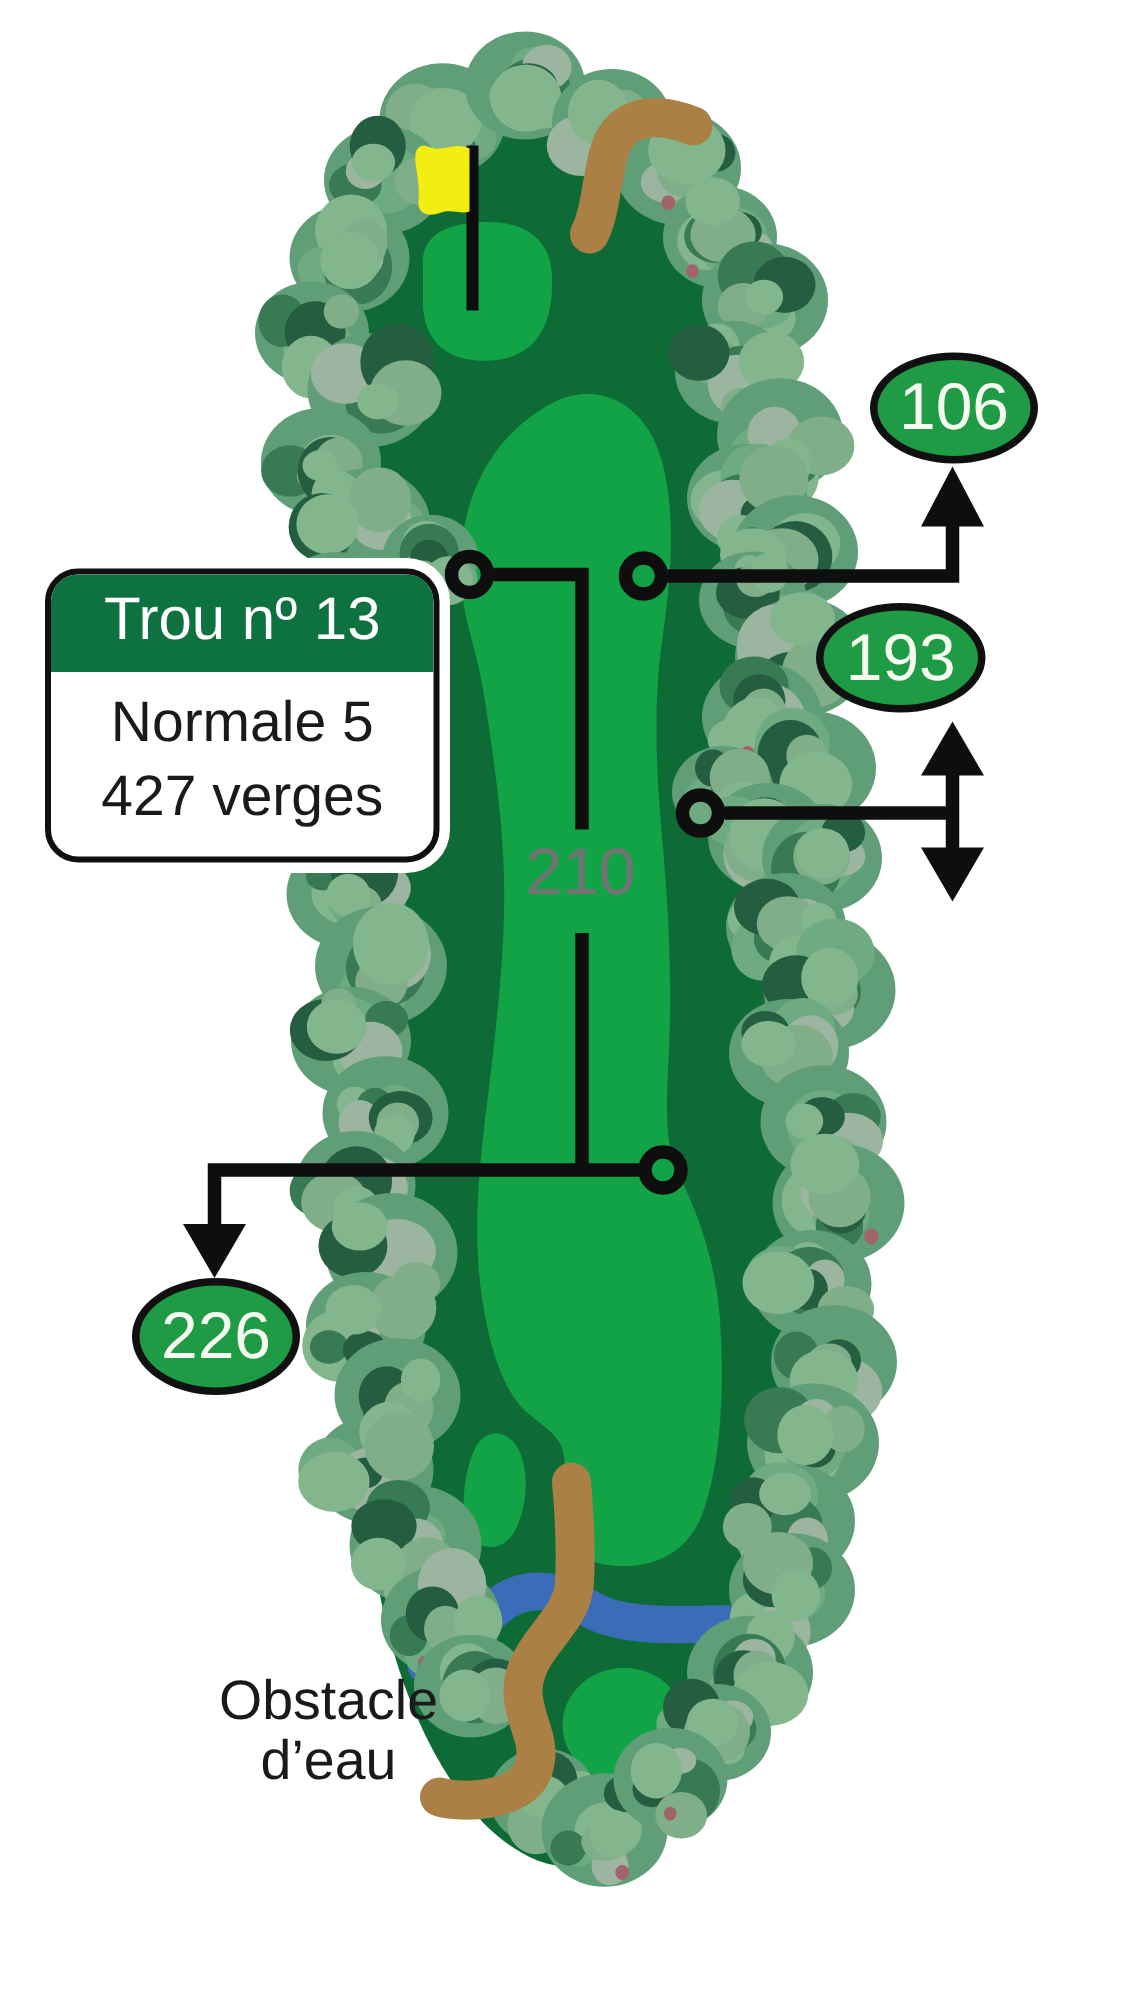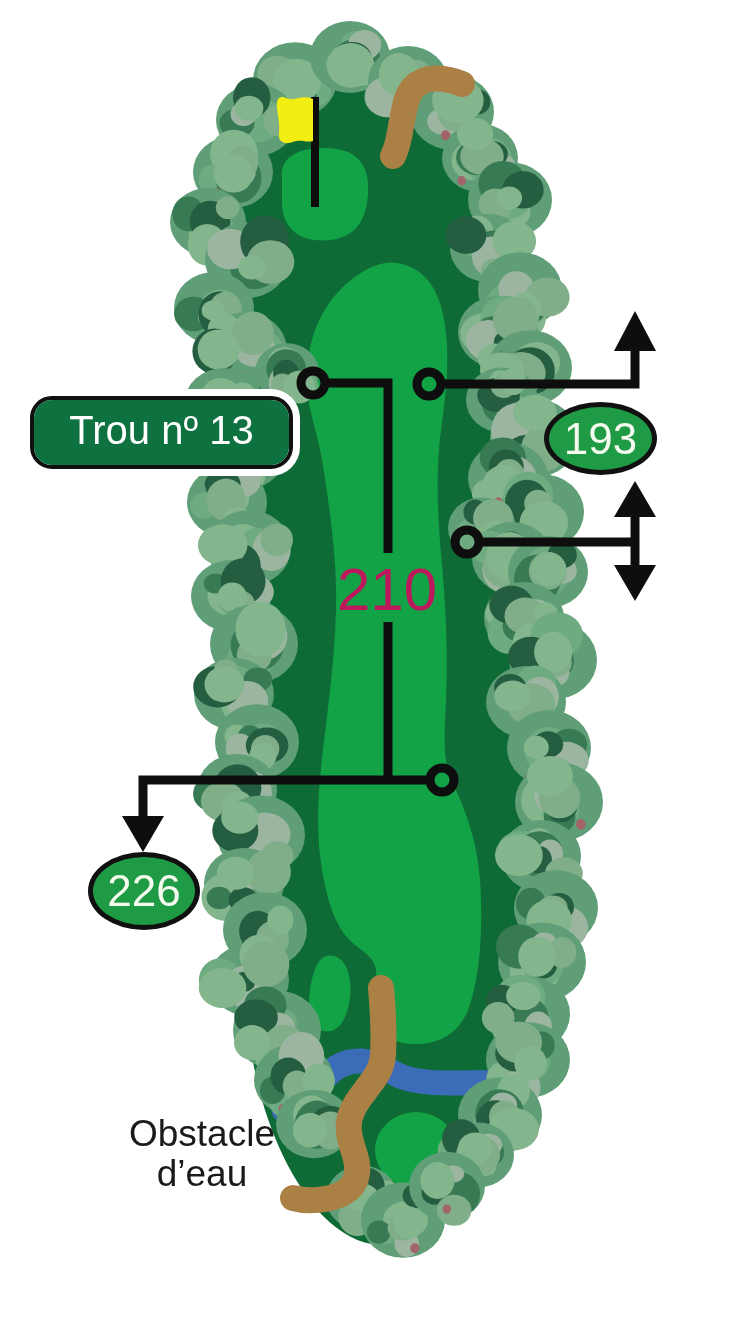--- a/index.html
+++ b/index.html
@@ -30,38 +30,38 @@
     display:flex;align-items:center;justify-content:center;
     color:#f5fbef;font-size:44px;line-height:1;
   }
   #ov106{left:580px;top:235px;width:112px;height:74px;}
   #ov193{left:544px;top:402px;width:113px;height:73px;}
   #ov163{left:580px;top:606px;width:112px;height:74px;}
   #ov147{left:88px;top:852px;width:112px;height:78px;}
 
   
   .info-box{
-    position:absolute;left:30px;top:396px;width:263px;box-sizing:border-box;
+    position:absolute;left:30px;top:379px;width:263px;box-sizing:border-box;
     background:#ffffff;border:4px solid #101010;border-radius:22px;
     box-shadow:0 0 0 7px #ffffff;overflow:hidden;
   }
   .info-header{
     background:var(--info-header,#0e7240);color:#ffffff;text-align:center;
     font-size:40px;padding:8px 0 12px;
   }
   .info-body{
     text-align:center;color:#1a1a1a;font-size:38px;line-height:1.3;padding:10px 0 14px;
   }
 
   .dist-210{
     position:absolute;left:327px;top:560px;width:120px;text-align:center;
-    color:#be185d;font-size:60px;line-height:1;
+    color:#737373;font-size:44px;line-height:1;
   }
   .hazard{
-    position:absolute;left:96px;top:1114px;width:212px;text-align:center;
+    position:absolute;left:113px;top:1114px;width:212px;text-align:center;
     color:#1a1a1a;font-size:37px;line-height:1.08;
   }
 </style>
 </head>
 <body>
 
 <div class="stage">
 
   <svg class="scene" viewBox="0 0 750 1326" width="750" height="1326">
 
@@ -753,22 +753,27 @@
 
       <circle class="ann-circle" cx="313" cy="383" r="12"></circle>
       <circle class="ann-circle" cx="429" cy="384" r="12"></circle>
       <circle class="ann-circle" cx="467" cy="542" r="12"></circle>
       <circle class="ann-circle" cx="442" cy="780" r="12"></circle>
     </g>
   </svg>
 
   <div class="info-box">
     <div class="info-header">Trou nº 13</div>
+    <div class="info-body">
+      <div>Normale 5</div>
+      <div>427 verges</div>
+    </div>
   </div>
 
+  <div class="oval" id="ov106">106</div>
   <div class="oval" id="ov193">193</div>
   <div class="oval" id="ov147">226</div>
 
   <div class="dist-210">210</div>
 
   <div class="hazard">
     <div>Obstacle</div>
     <div>d’eau</div>
   </div>
 

